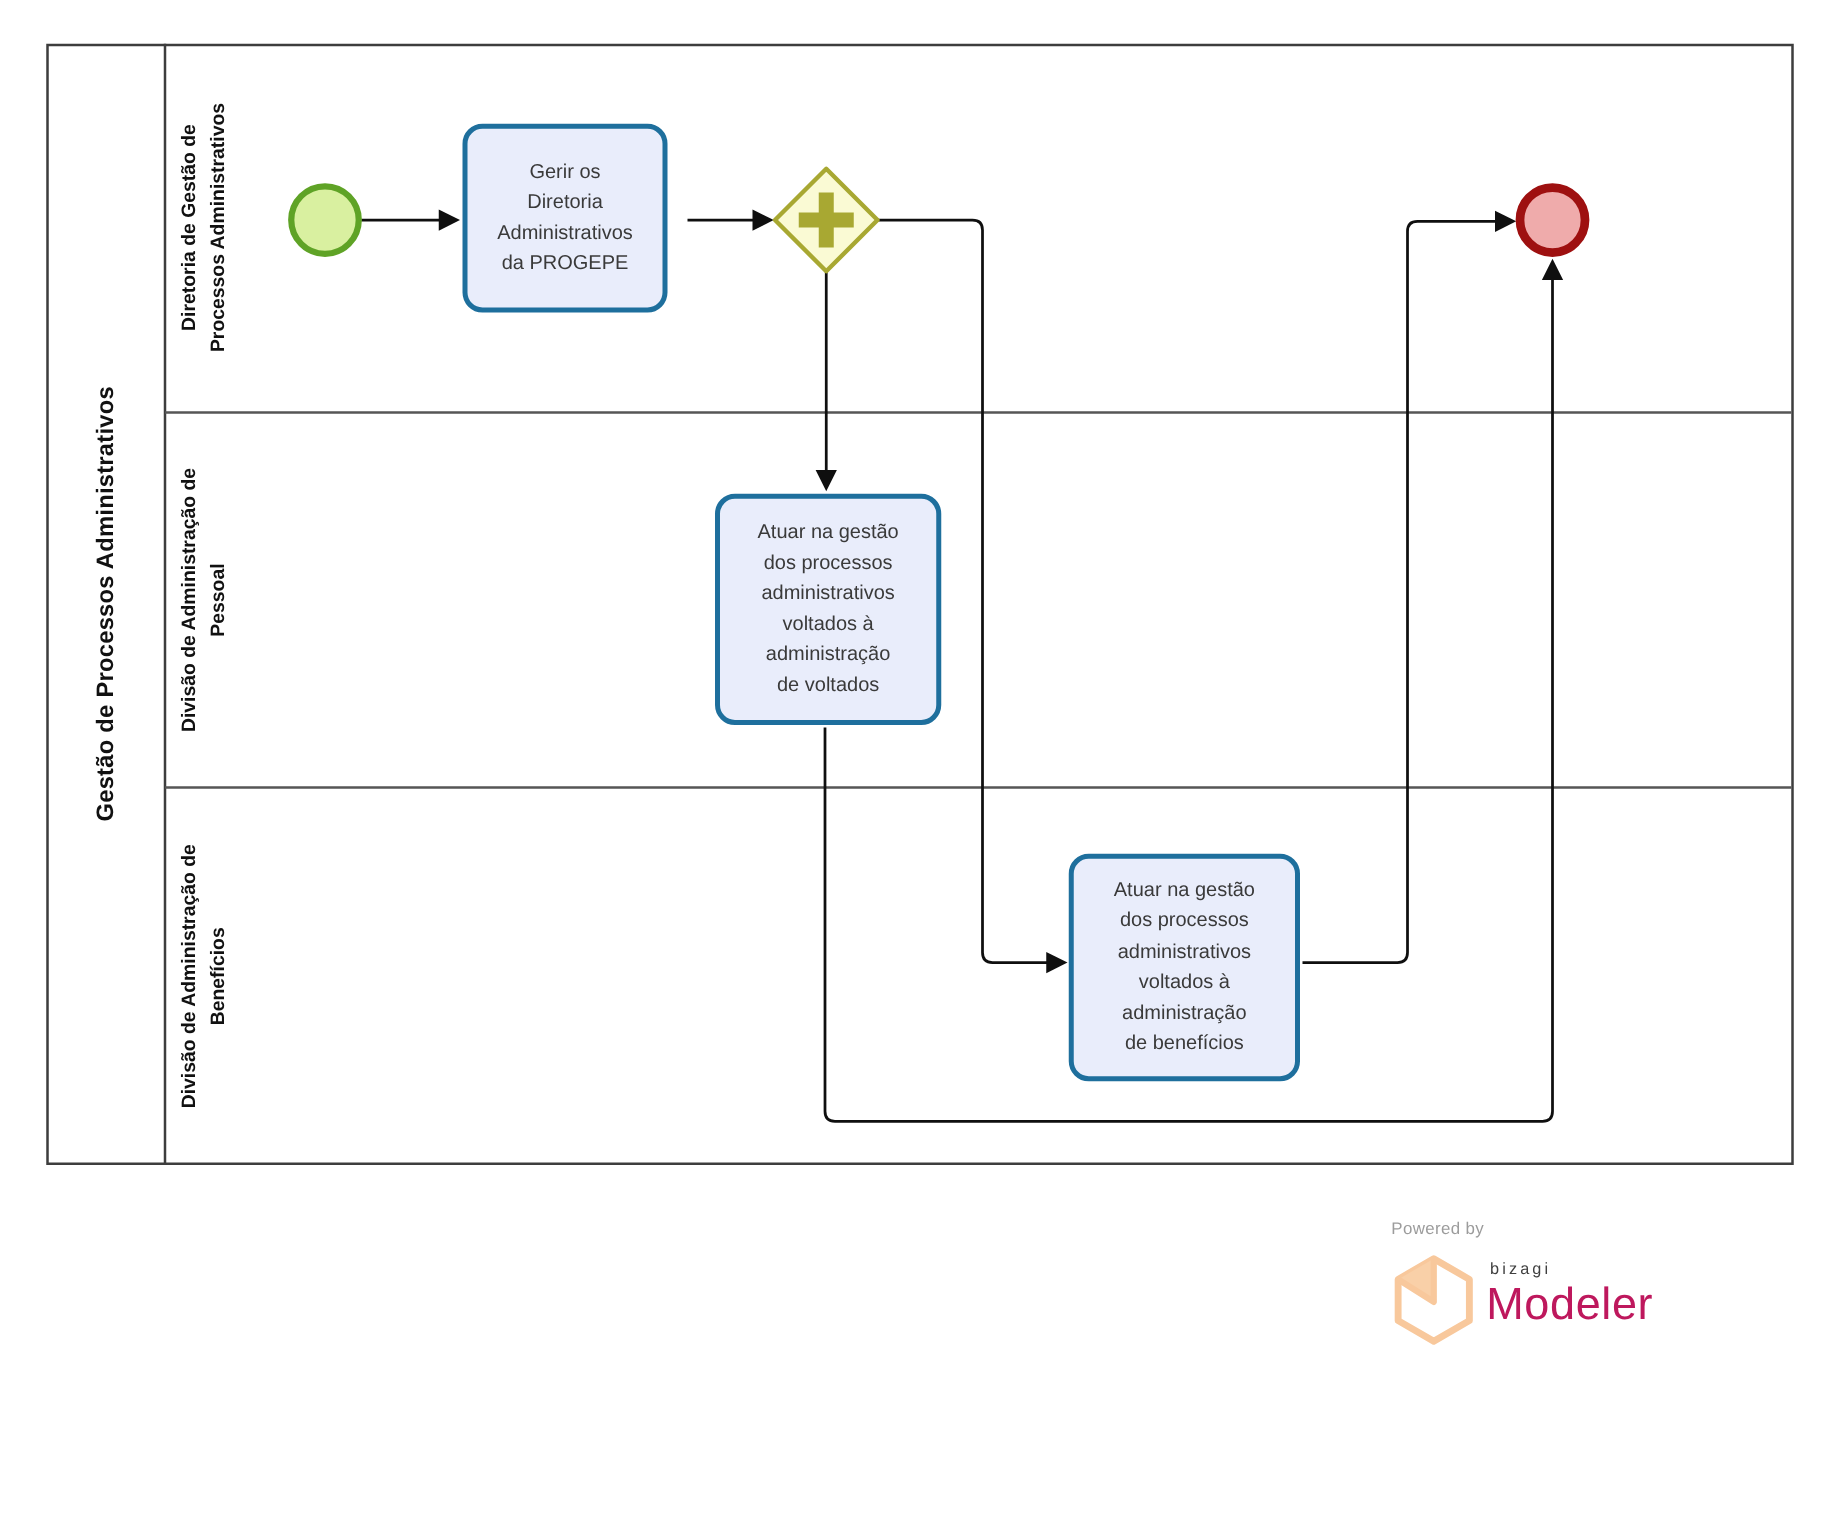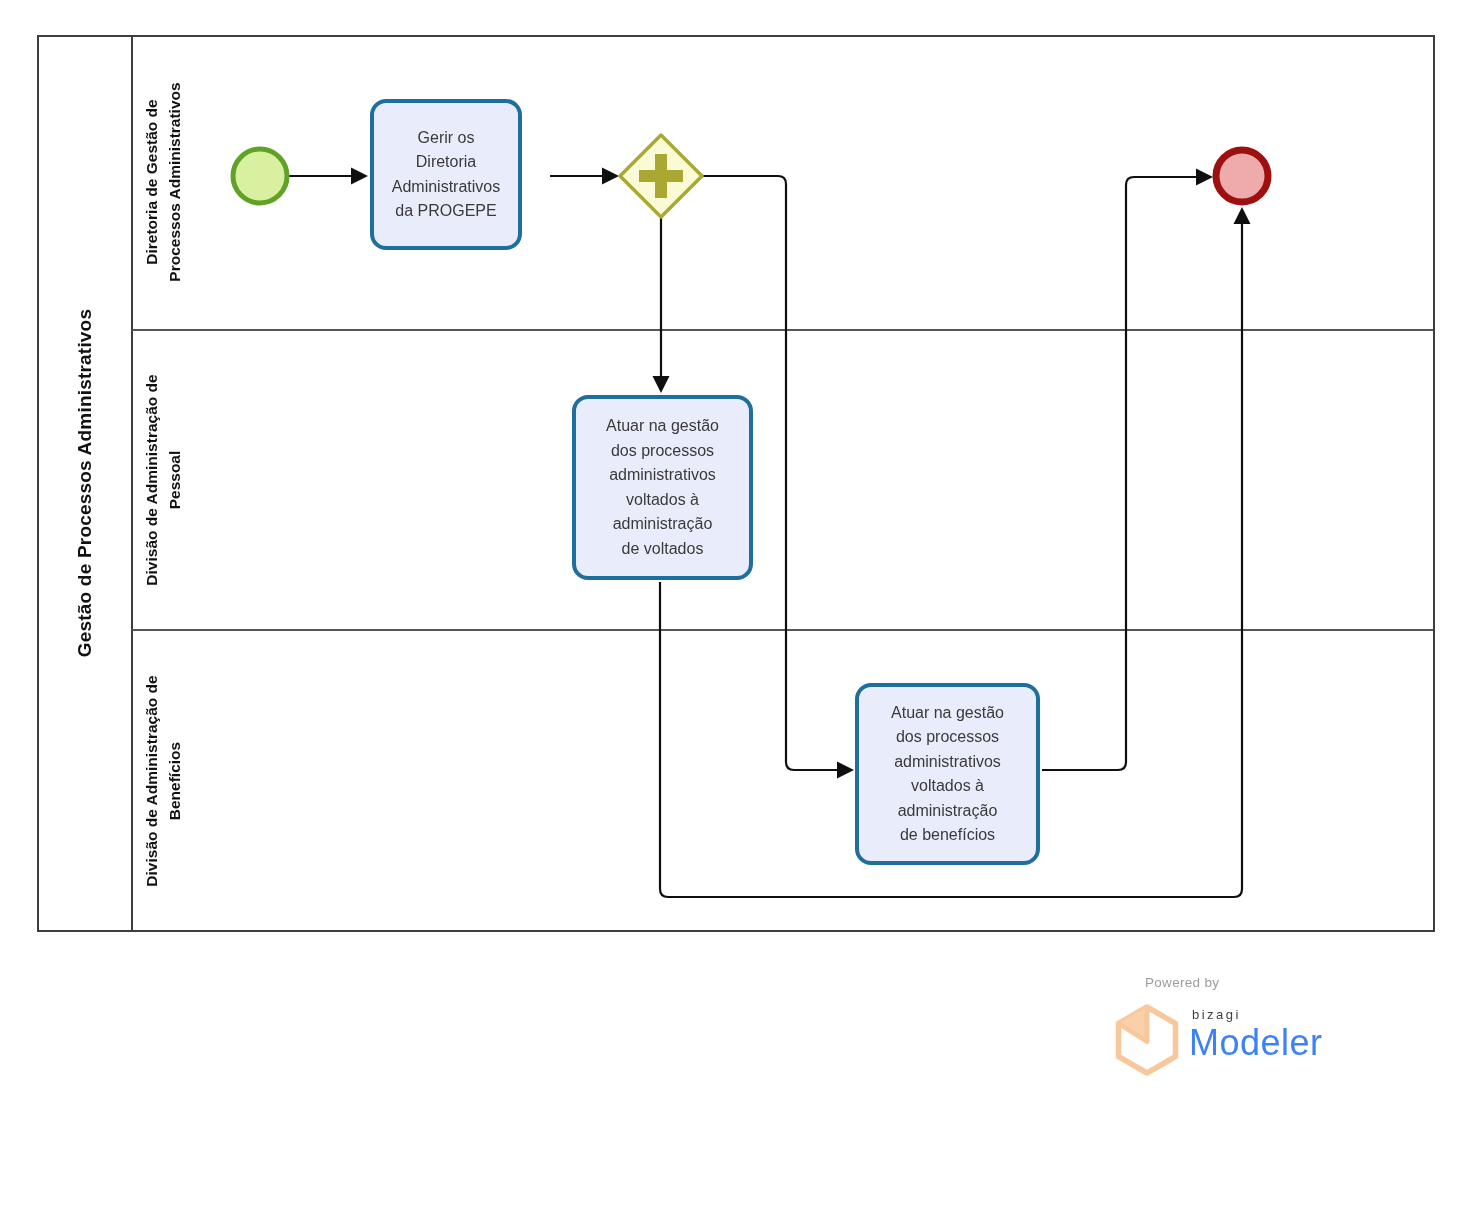--- a/index.html
+++ b/index.html
@@ -36,36 +36,36 @@
   .rot-label span{display:block;}
   
   .flows{position:absolute;left:0;top:0;}
   
   .task{
     position:absolute;background:#e9edfb;border:4px solid #1e6f9d;border-radius:16px;
     display:flex;flex-direction:column;justify-content:center;align-items:center;
     text-align:center;color:#3a3a3a;font-size:16px;line-height:24.5px;
     box-sizing:border-box;
   }
-  .task.t1{left:370px;top:99px;width:152px;height:151px;}
+  .task.t1{left:370px;top:99px;width:164px;height:151px;}
   .task.t2{left:572px;top:395px;width:181px;height:185px;}
   .task.t3{left:855px;top:683px;width:185px;height:182px;}
   .task span{display:block;}
   
   .powered-by{
     position:absolute;left:1113px;top:975px;font-size:13.5px;color:#9c9c9c;
-    font-weight:500;letter-spacing:.3px;margin-left:32px;
+    font-weight:500;letter-spacing:.3px;
   }
   .logo-hex{position:absolute;left:1110px;top:1002px;}
   .brand-bizagi{
     position:absolute;left:1192px;top:1007px;font-size:13px;color:#404040;
     letter-spacing:2.5px;font-weight:400;
   }
   .brand-modeler{
-    position:absolute;left:1189px;top:1022px;font-size:36px;color:#3b82f6;
+    position:absolute;left:1189px;top:1022px;font-size:36px;color:#be185d;
     font-weight:500;letter-spacing:.5px;
   }
 </style>
 </head>
 <body>
 
 <div class="canvas">
 
   <div class="pool-frame"></div>
   <div class="v-divider"></div>

